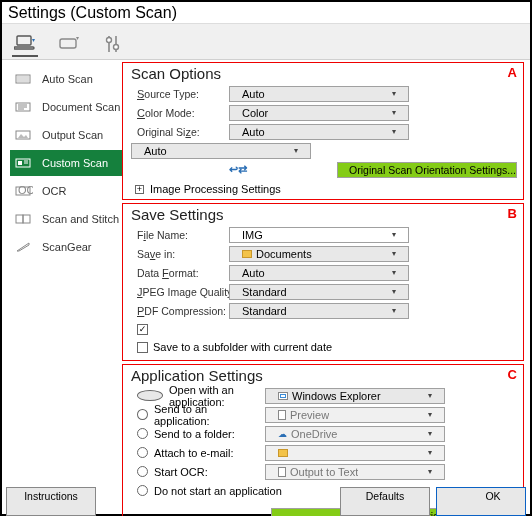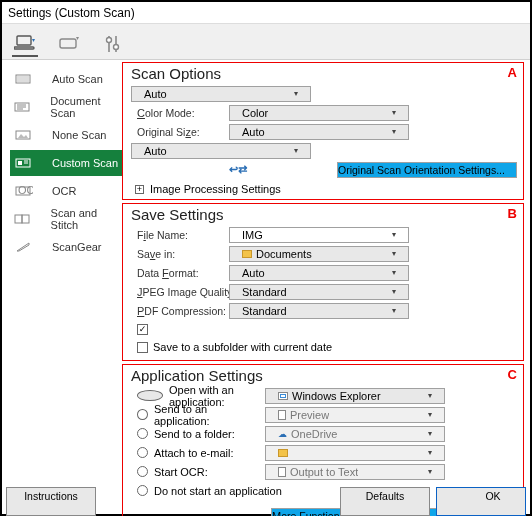--- a/index.html
+++ b/index.html
@@ -1,39 +1,39 @@
 <!DOCTYPE html>
 <html><head>
 <meta charset="utf-8">
 <style>
   * { box-sizing: border-box; margin: 0; padding: 0; font-family: "Segoe UI", Tahoma, sans-serif; font-size: 11px; }
   body { background: #fff; }
   .outer { border: 2px solid #000; width: 532px; height: 516px; position: relative; background: #fff; }
-  .titlebar { height: 22px; line-height: 22px; padding-left: 6px; background: #fff; border-bottom: 1px solid #ddd; font-size: 12px; }
+  .titlebar { height: 22px; line-height: 22px; padding-left: 6px; background: #fff; border-bottom: 1px solid #ddd; font-size: 16px; }
   .toolbar { height: 36px; background: #f0f0f0; padding: 4px 0 0 10px; display: flex; gap: 18px; align-items: center; border-bottom: 1px solid #d0d0d0; }
   .tb-item { width: 26px; height: 26px; display: flex; align-items: center; justify-content: center; position: relative; }
   .tb-item.active { border-bottom: 2px solid #555; }
   .content { position: absolute; top: 58px; left: 0; right: 0; bottom: 0; display: flex; }
   .sidebar { width: 120px; background: #fff; padding: 6px 0 0 8px; }
-  .sb-item { height: 26px; display: flex; align-items: center; padding-left: 4px; gap: 18px; margin-bottom: 2px; cursor: pointer; font-size: 10.5px; color: #333; }
+  .sb-item { height: 26px; display: flex; align-items: center; padding-left: 4px; gap: 8px; margin-bottom: 2px; cursor: pointer; font-size: 10.5px; color: #333; }
   .sb-item .ico { width: 20px; height: 16px; display: flex; align-items: center; justify-content: center; }
   .sb-item.selected { background: #15803d; color: #fff; }
   .main { flex: 1; position: relative; padding: 2px 6px 0 0; }
   .redbox { border: 1.5px solid #e00; position: relative; margin-bottom: 3px; padding: 2px 6px 4px 8px; }
   .letter { position: absolute; right: 6px; top: 2px; color: #e00; font-weight: bold; font-size: 13px; }
   .section-title { font-size: 15px; color: #222; margin-bottom: 2px; }
   .row { display: flex; align-items: center; height: 19px; }
   .row .label { width: 98px; padding-left: 6px; font-size: 10.5px; color: #333; white-space: nowrap; }
   .row .label .u { text-decoration: underline; }
   .row .field { flex: 1; display: flex; align-items: center; }
   .sel { width: 180px; height: 16px; border: 1px solid #a0a0a0; background: #e8e8e8; font-size: 10.5px; padding: 0 12px; display: flex; align-items: center; justify-content: space-between; }
   .sel .caret { font-size: 8px; color: #444; }
   .sel .txt { overflow: hidden; text-overflow: ellipsis; white-space: nowrap; display:flex; align-items:center; gap:4px;}
   .sel.disabled { background:#f0f0f0; color:#777; }
-  .btn-wide { width: 180px; height: 16px; border: 1px solid #a0a0a0; background: #0ea5e9; font-size: 10.5px; text-align: left; line-height: 14px; }
+  .btn-wide { width: 180px; height: 16px; border: 1px solid #a0a0a0; background: #84cc16; font-size: 10.5px; text-align: right; line-height: 14px; }
   .expander { display:flex; align-items:center; gap:6px; padding-left:4px; margin-top:4px; font-size:10.5px;}
   .expander .box { width:9px; height:9px; border:1px solid #666; display:flex; align-items:center; justify-content:center; font-size:9px; line-height:9px;}
   .chk-row { display:flex; align-items:center; gap:5px; padding-left:6px; height:18px; font-size:10.5px;}
   .chk { width:11px; height:11px; border:1px solid #666; display:flex; align-items:center; justify-content:center; font-size:9px;}
   .radio-row { display:flex; align-items:center; height:19px; padding-left:6px;}
   .radio-row .rlbl { width:128px; display:flex; align-items:center; gap:6px; font-size:10.5px;}
   .radio { width:11px; height:11px; border:1px solid #666; border-radius:50%; display:flex; align-items:center; justify-content:center;}
   .radio.sel::after { content:""; width:5px; height:5px; background:#333; border-radius:50%;}
   .folder-ico { width:10px; height:8px; background:#f3c349; border:0.5px solid #c9972b; display:inline-block;}
   .doc-ico { width:8px; height:10px; background:#fff; border:1px solid #888; display:inline-block;}
@@ -100,21 +100,21 @@
           </span>
         <span>Document Scan</span>
       </div>
       <div class="sb-item">
         <span class="ico">
             <svg width="18" height="14">
               <rect x="1" y="3" width="14" height="8" fill="none" stroke="#888"></rect>
               <path d="M3 10 L6 6 L9 9 L11 7 L13 10 Z" fill="#bbb"></path>
             </svg>
           </span>
-        <span>None Scan</span>
+        <span>Output Scan</span>
       </div>
       <div class="sb-item selected">
         <span class="ico">
             <svg width="18" height="14">
               <rect x="1" y="3" width="14" height="8" fill="none" stroke="#fff"></rect>
               <rect x="3" y="5" width="4" height="4" fill="#fff"></rect>
               <line x1="9" y1="5" x2="13" y2="5" stroke="#fff"></line>
               <line x1="9" y1="7" x2="13" y2="7" stroke="#fff"></line>
             </svg>
           </span>
@@ -147,20 +147,21 @@
         <span>ScanGear</span>
       </div>
     </div>
 
     <div class="main">
 
       <div class="redbox">
         <div class="letter">A</div>
         <div class="section-title">Scan Options</div>
         <div class="row">
+          <div class="label"><span class="u">S</span>ource Type:</div>
           <div class="field">
               <div class="sel">
                 <span class="txt">Auto</span>
                 <span class="caret">▾</span>
               </div>
             </div>
         </div>
         <div class="row">
           <div class="label"><span class="u">C</span>olor Mode:</div>
           <div class="field">

